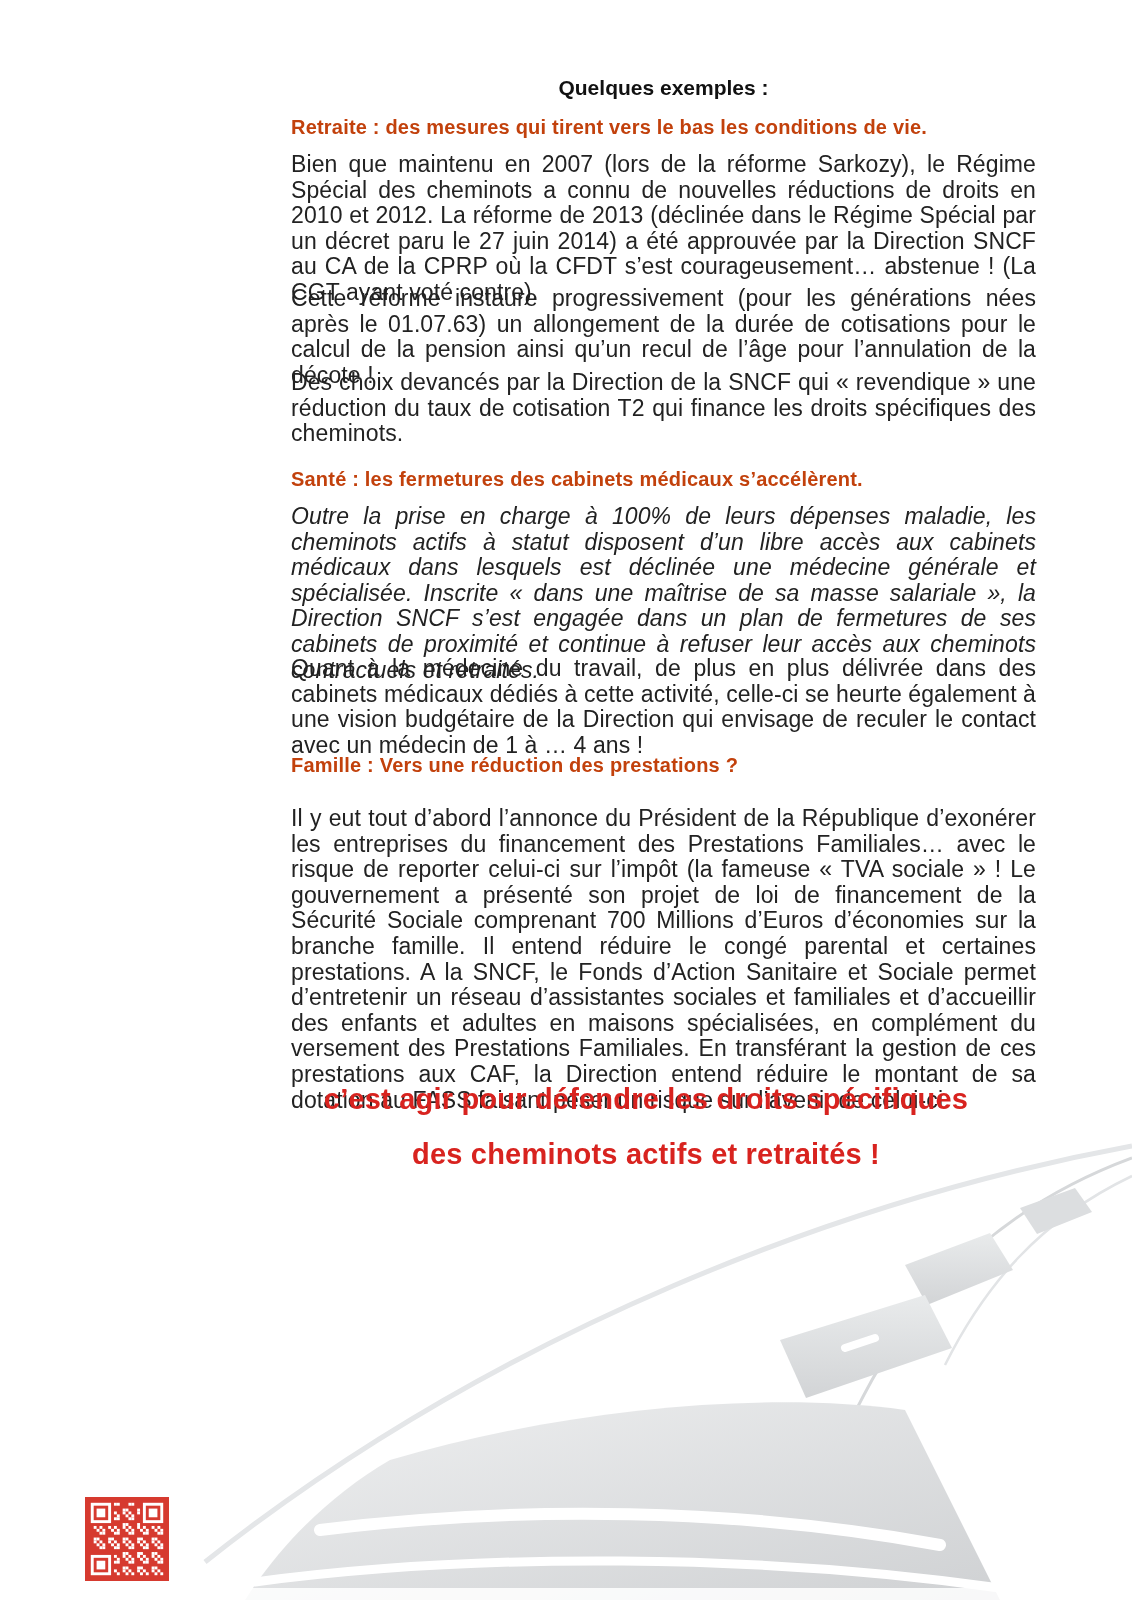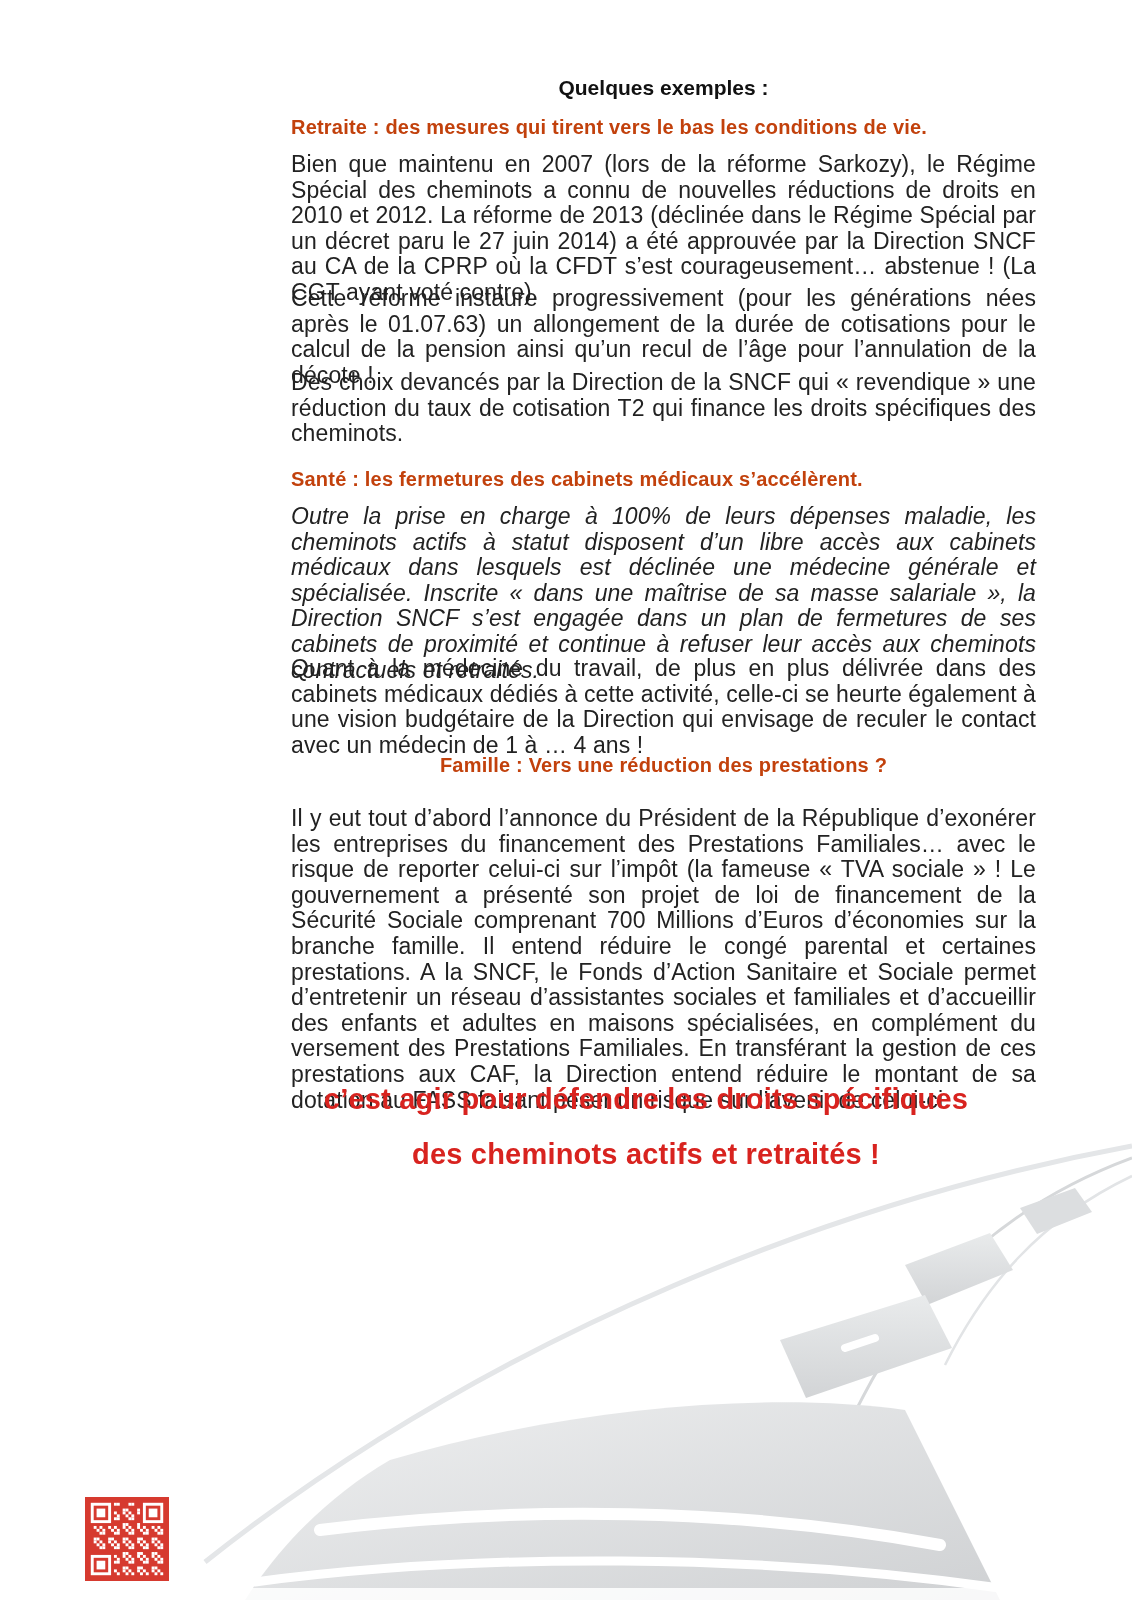--- a/index.html
+++ b/index.html
@@ -48,21 +48,21 @@
     color: #222222;
     letter-spacing: 0.1px;
   }
   #h-retraite { top: 116px; }
   #p-retraite-1 { top: 152px; }
   #p-retraite-2 { top: 286px; }
   #p-retraite-3 { top: 370px; }
   #h-sante { top: 468px; }
   #p-sante-1 { top: 504px; font-style: italic; }
   #p-sante-2 { top: 656px; }
-  #h-famille { top: 754px; text-align: center; }
+  #h-famille { top: 754px; }
   #p-famille-1 { top: 806px; }
   .callout {
     position: absolute;
     left: 266px;
     width: 760px;
     top: 1072px;
     text-align: center;
     font-size: 29px;
     font-weight: bold;
     line-height: 55px;

